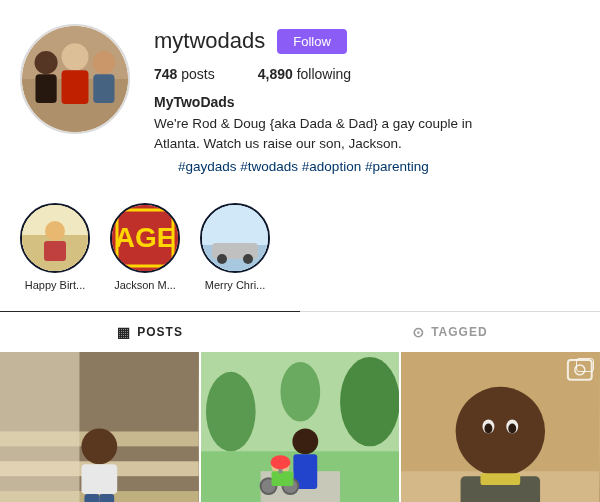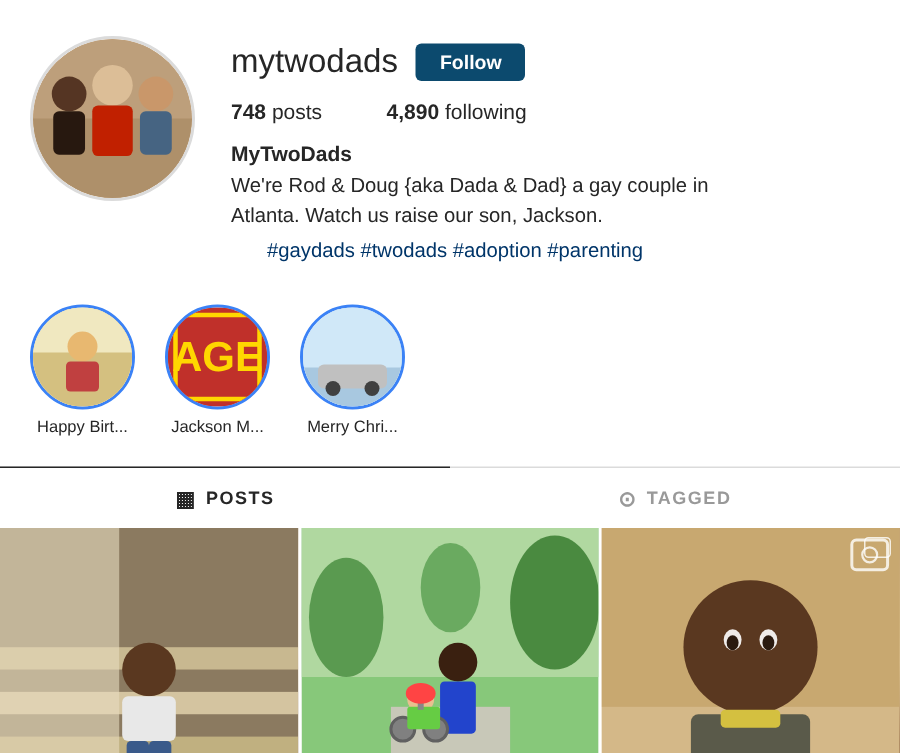--- a/index.html
+++ b/index.html
@@ -60,27 +60,27 @@
       margin-bottom: 12px;
     }
 
     .username {
       font-size: 22px;
       font-weight: 300;
       color: #262626;
     }
 
     .follow-btn {
-      background: #0c4a6e;
+      background: #8b5cf6;
       color: #fff;
       border: none;
       border-radius: 4px;
       padding: 5px 16px;
       font-size: 13px;
-      font-weight: 700;
+      font-weight: 400;
       cursor: pointer;
       text-align: right;
     }
 
     .stats-row {
       display: flex;
       gap: 43px;
       margin-bottom: 12px;
     }
 
@@ -132,21 +132,21 @@
       align-items: center;
       gap: 6px;
       cursor: pointer;
     }
 
     .story-circle {
       width: 70px;
       height: 70px;
       border-radius: 50%;
       overflow: hidden;
-      border: 2px solid #3b82f6;
+      border: 2px solid #0f172a;
     }
 
     .story-thumb {
       width: 100%;
       height: 100%;
       display: flex;
       align-items: center;
       justify-content: center;
       font-size: 10px;
     }

